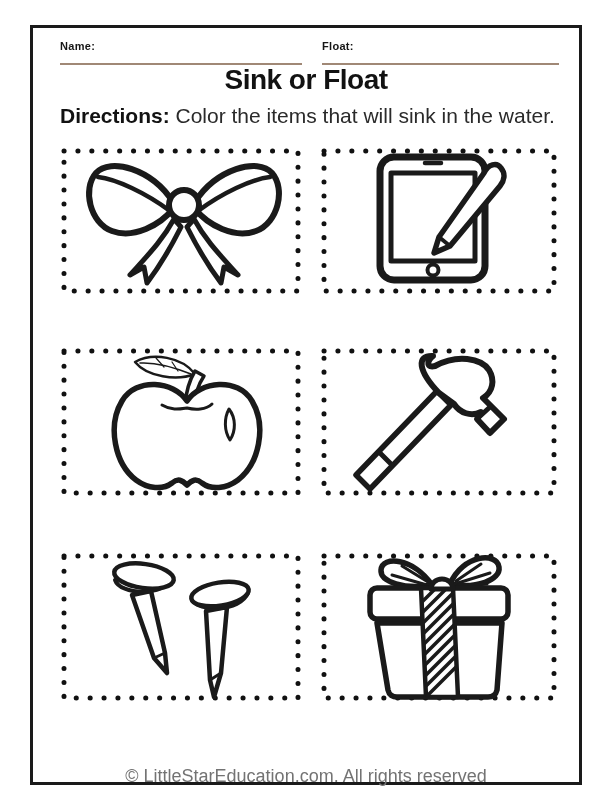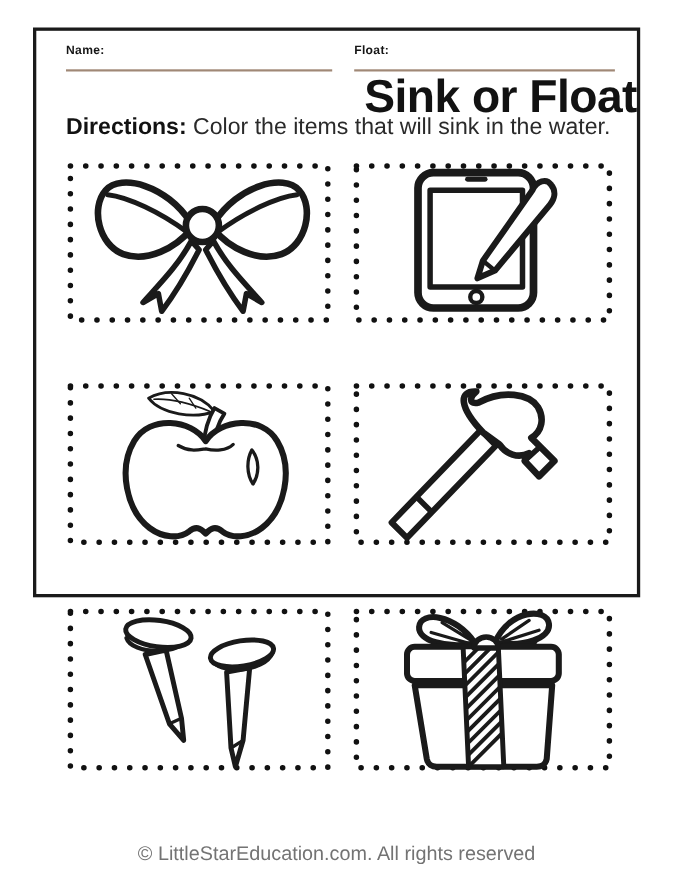--- a/index.html
+++ b/index.html
@@ -7,21 +7,21 @@
     width: 612px; height: 791px;
     background: #ffffff;
     font-family: "Liberation Sans", sans-serif;
     color: #1d1d1b;
     position: relative;
     overflow: hidden;
   }
   .page-border {
     position: absolute;
     left: 30px; top: 25px;
-    width: 552px; height: 518px;
+    width: 552px; height: 760px;
     border: 3px solid #1a1a1a;
     box-sizing: border-box;
   }
   .field-label {
     position: absolute;
     font-size: 11px;
     font-weight: bold;
     letter-spacing: 0.3px;
     color: #161616;
   }
@@ -31,22 +31,22 @@
     position: absolute;
     height: 2px;
     background: #a08876;
     top: 35px;
   }
   .name-line { left: 27px; width: 242px; }
   .date-line { left: 289px; width: 237px; }
   .title {
     position: absolute;
     left: 0; right: 0; top: 36px;
-    text-align: right;
-    font-size: 42px;
+    text-align: center;
+    font-size: 28px;
     font-weight: 700;
     letter-spacing: -0.5px;
     color: #121212;
   }
   .directions {
     position: absolute;
     left: 27px; top: 76px;
     font-size: 21px;
     color: #2a2a2a;
   }

